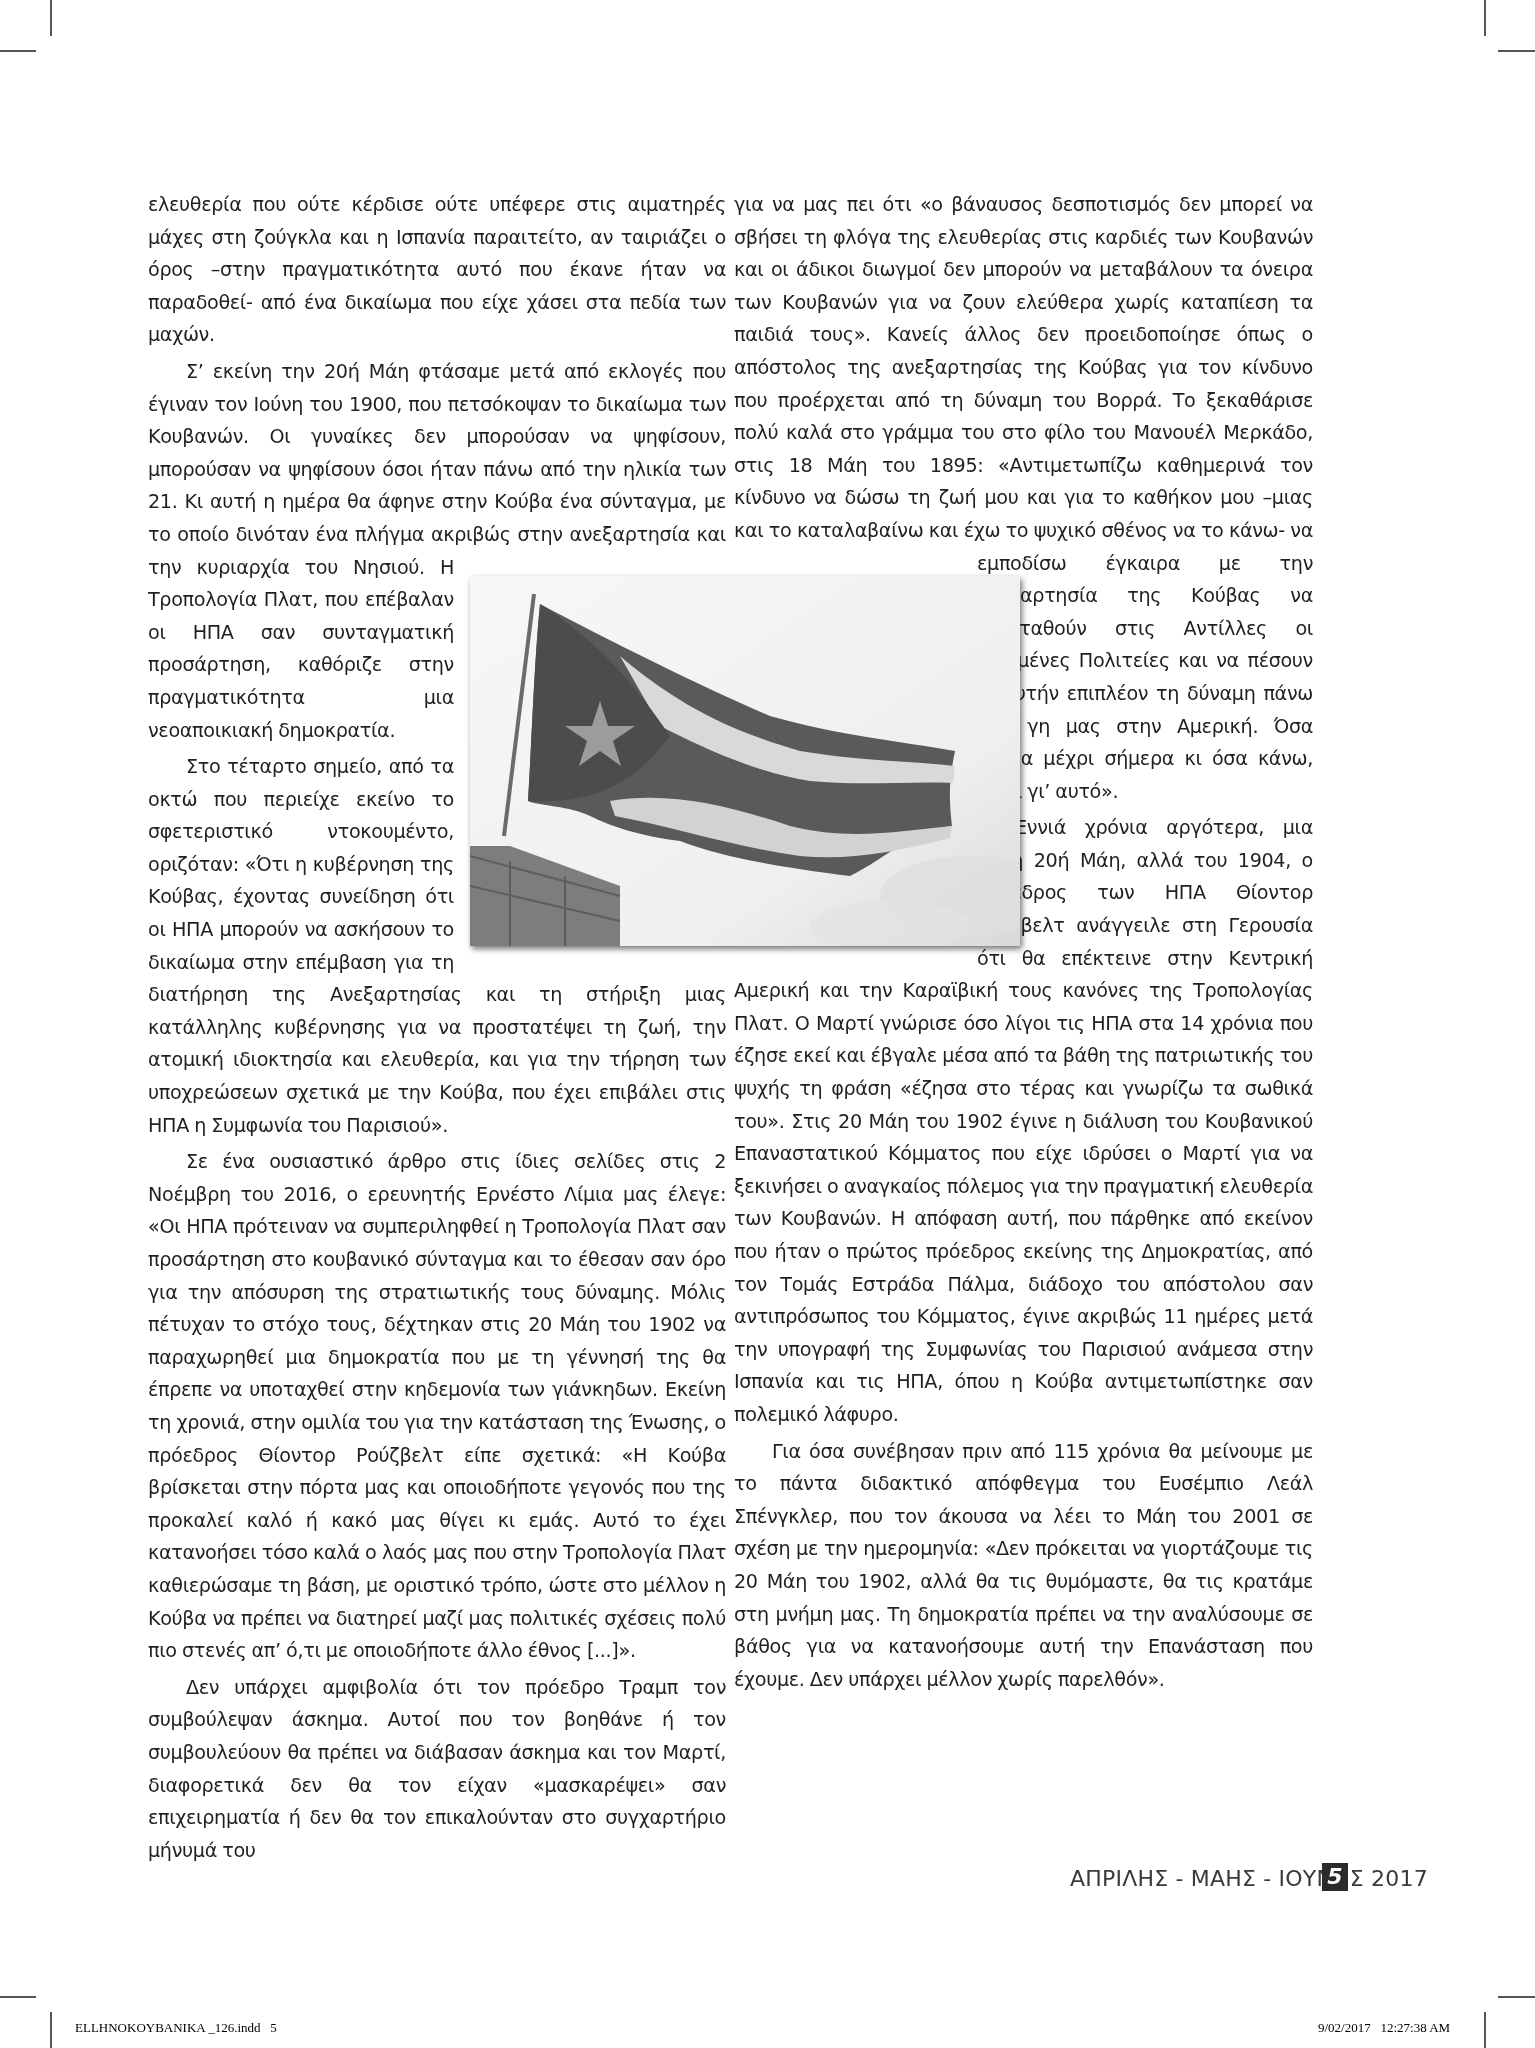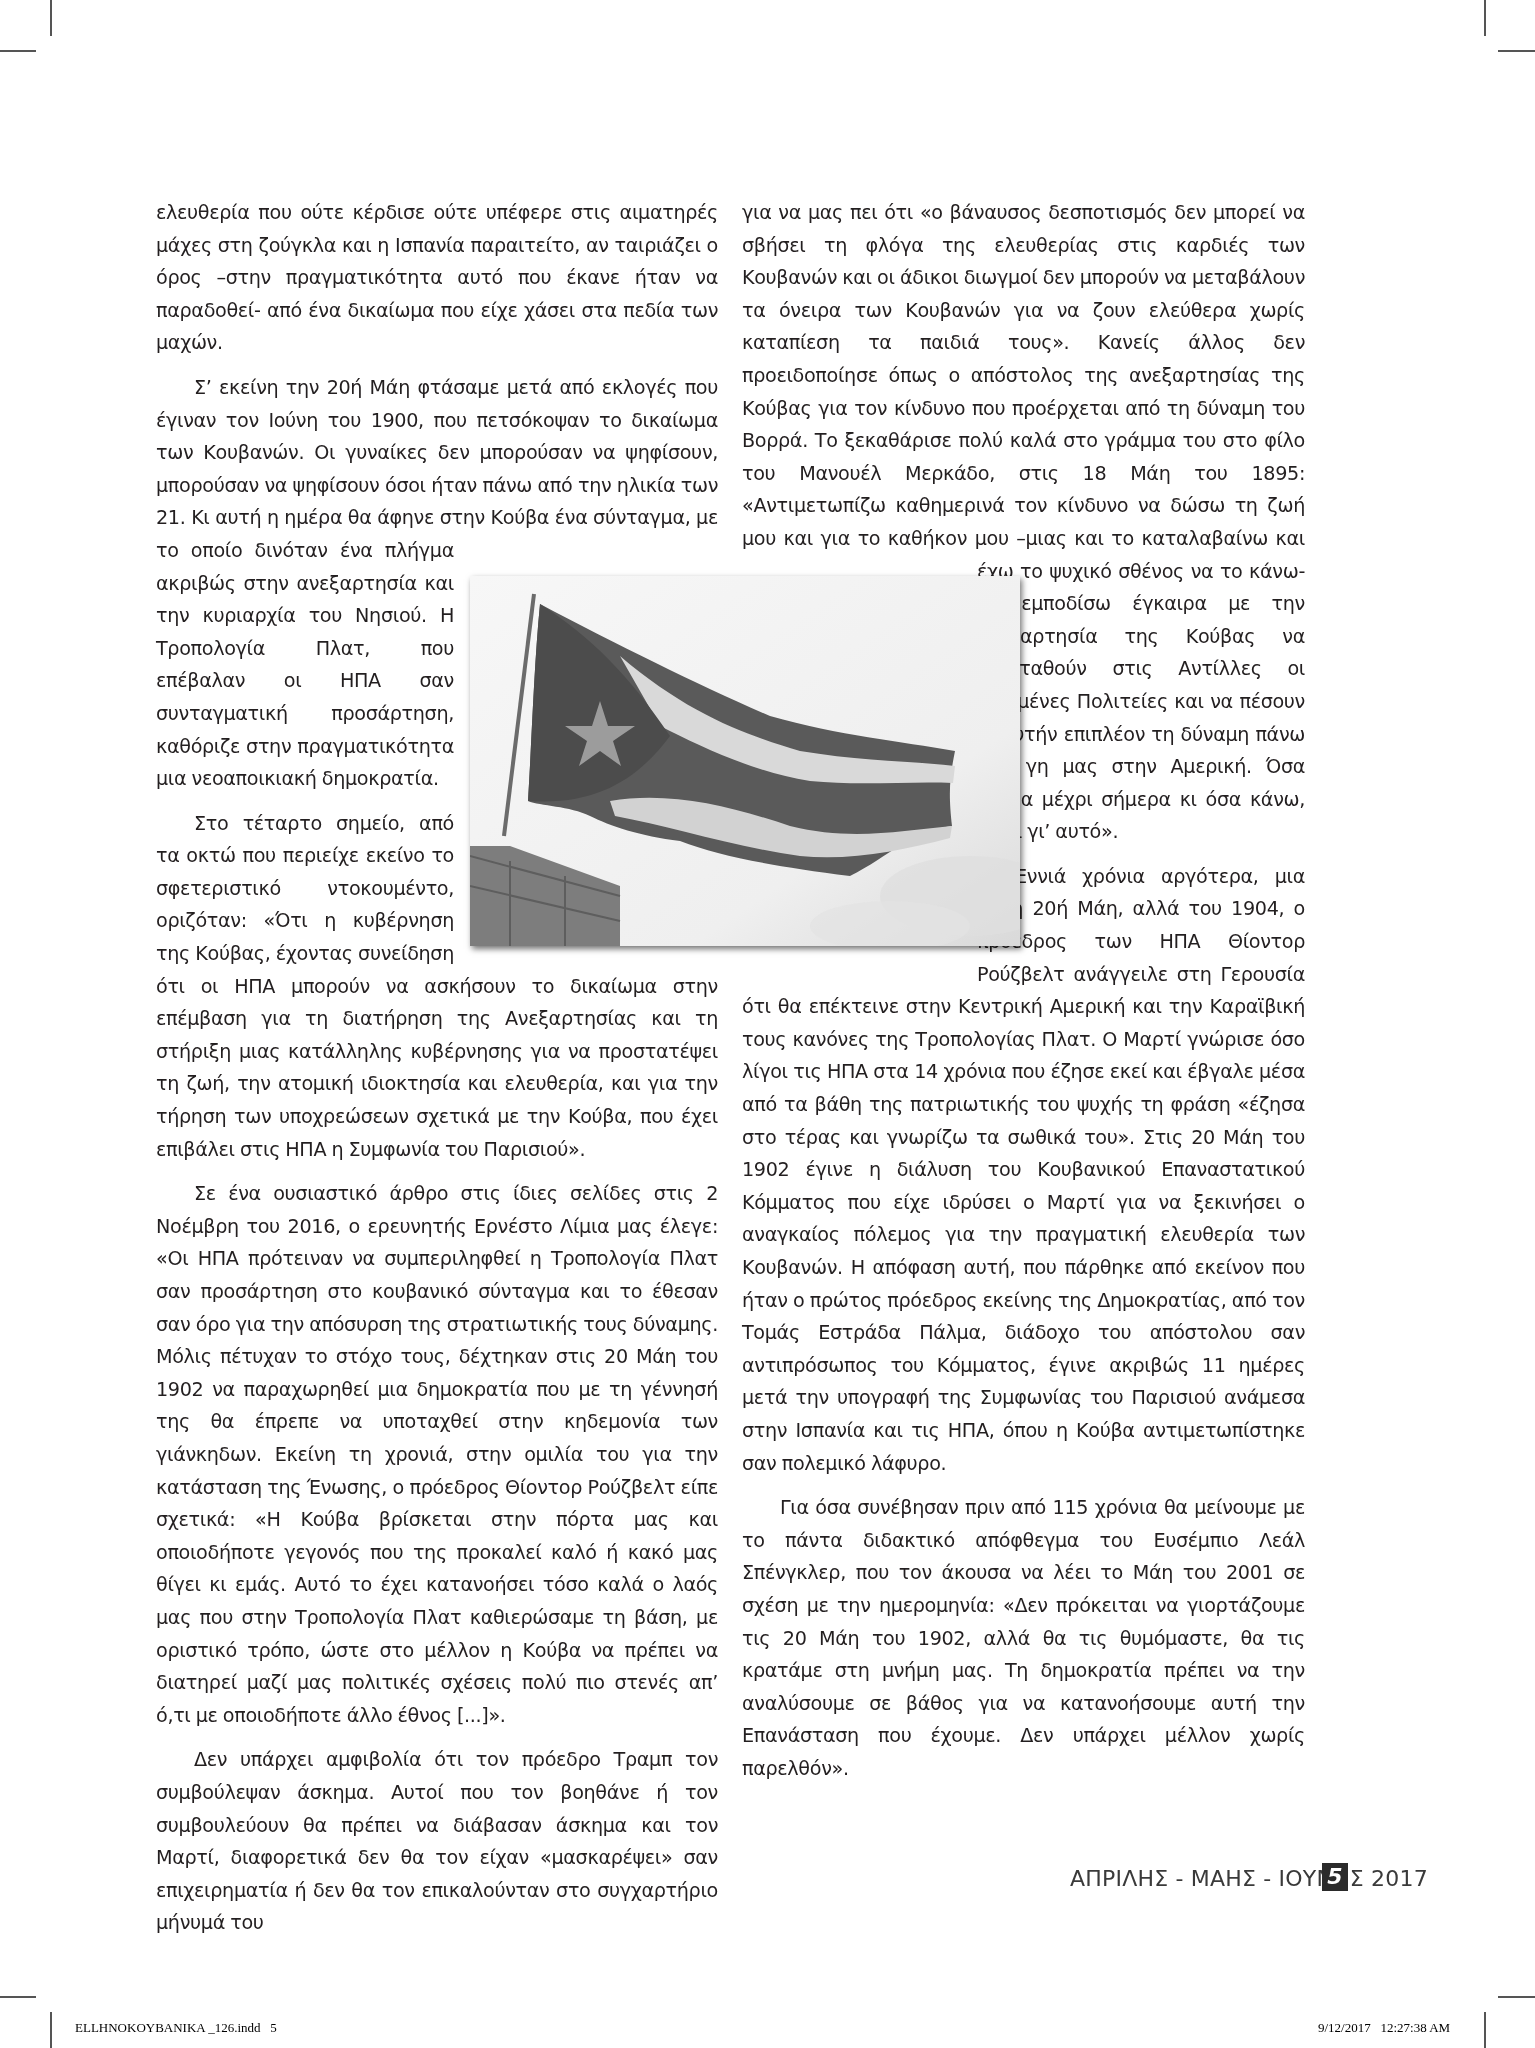--- a/index.html
+++ b/index.html
@@ -1,21 +1,21 @@
 <!DOCTYPE html>
 <html><head>
 <meta charset="utf-8">
 <style>
   html, body { margin: 0; padding: 0; background: #ffffff; }
   body { width: 1535px; height: 2048px; position: relative; overflow: hidden;
          font-family: "DejaVu Sans", "Liberation Sans", sans-serif; color: #231f20; }
   .crop { position: absolute; background: #555; }
   .col { position: absolute; font-size: 19.2px; line-height: 32.6px; text-align: justify;
          letter-spacing: -0.35px; word-spacing: -0.5px; }
-  .col p { margin: 12px; text-indent: 38px; }
+  .col p { margin: 4px; text-indent: 38px; }
   .col p.noindent { text-indent: 0; }
   .col-left { left: 144px; top: 185px; width: 586px; }
   .col-right { left: 730px; top: 185px; width: 587px; }
   .wrapfloat-left { float: right; width: 276px; height: 378px; }
   .photo { position: absolute; left: 470px; top: 576px; width: 550px; height: 370px;
            box-shadow: 2px 3px 6px rgba(0,0,0,0.55); background: #f4f4f4; overflow: hidden; }
   .photo svg { width: 100%; height: 100%; display: block; }
   .footer-issue { position: absolute; left: 1070px; top: 1866px; font-size: 22px;
                   color: #3a3a3a; letter-spacing: 0.2px; font-family: "DejaVu Sans", sans-serif; }
   .page-num { position: absolute; left: 1322px; top: 1863px; width: 26px; height: 28px;
@@ -82,13 +82,13 @@
 
     <path d="M0,270 L40,270 L150,310 L150,370 L0,370 Z" fill="#7d7d7d"></path>
     <path d="M0,280 L150,320 M0,310 L150,345 M40,285 L40,370 M95,300 L95,370" stroke="#5e5e5e" stroke-width="2" fill="none"></path>
   </svg>
 </div>
 
 <div class="footer-issue">ΑΠΡΙΛΗΣ - ΜΑΗΣ - ΙΟΥΝΗΣ 2017</div>
 <div class="page-num">5</div>
 
 <div class="slug" style="left:75px;white-space:pre;">ELLHNOKOYBANIKA _126.indd   5</div>
-<div class="slug" style="left:1318px;white-space:pre;">9/12/2017   12:27:38 AM</div>
+<div class="slug" style="left:1318px;white-space:pre;">9/02/2017   12:27:38 AM</div>
 
 </body></html>

